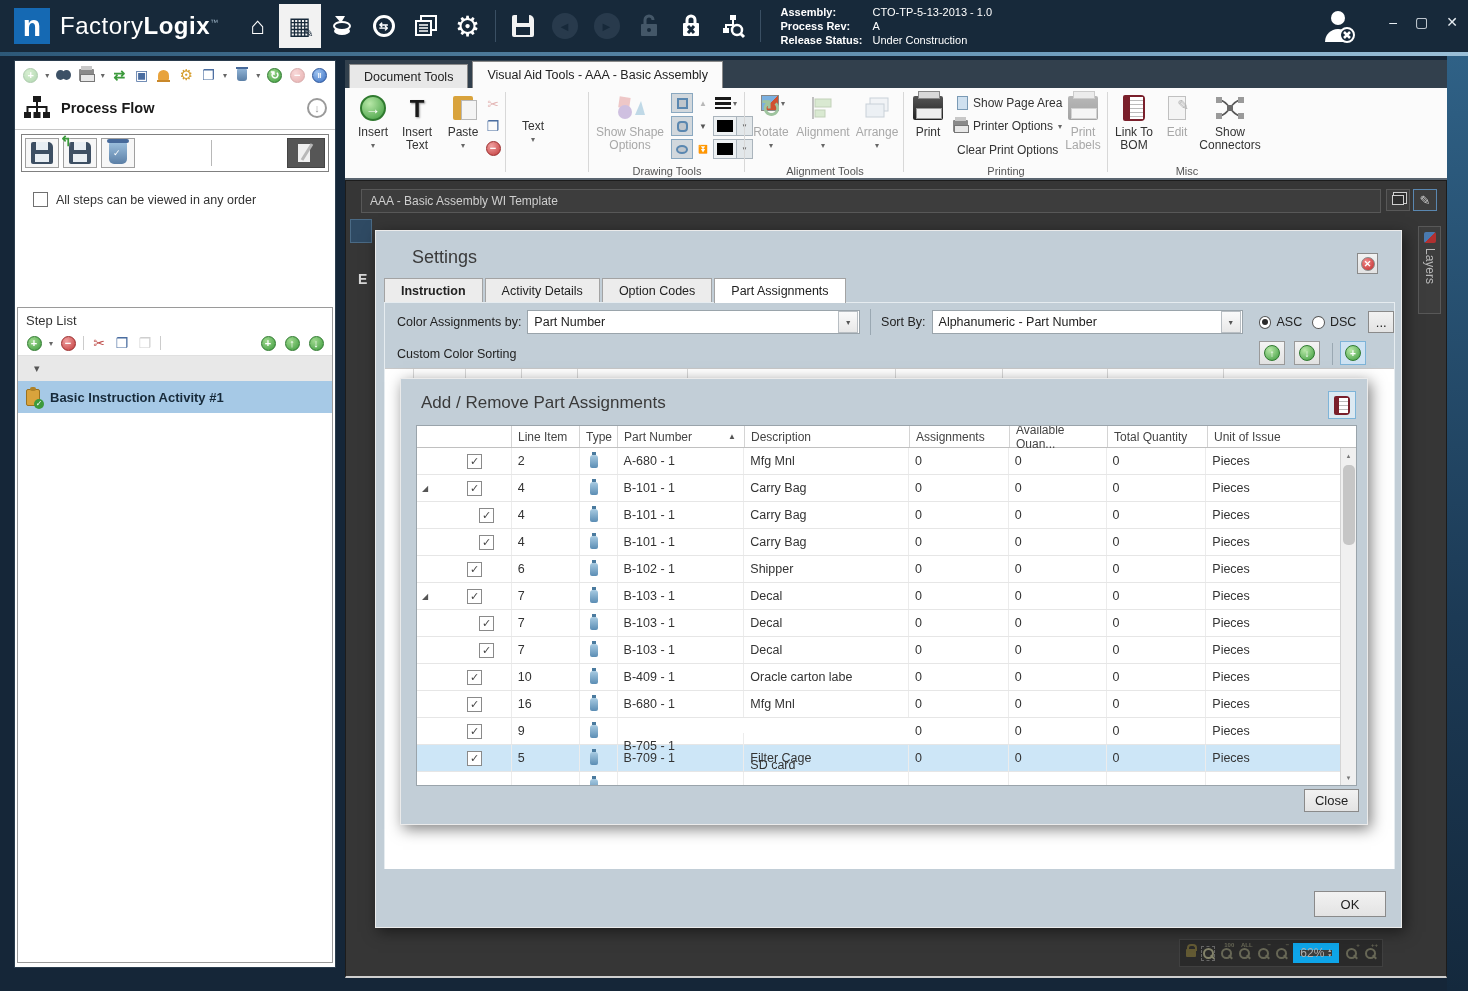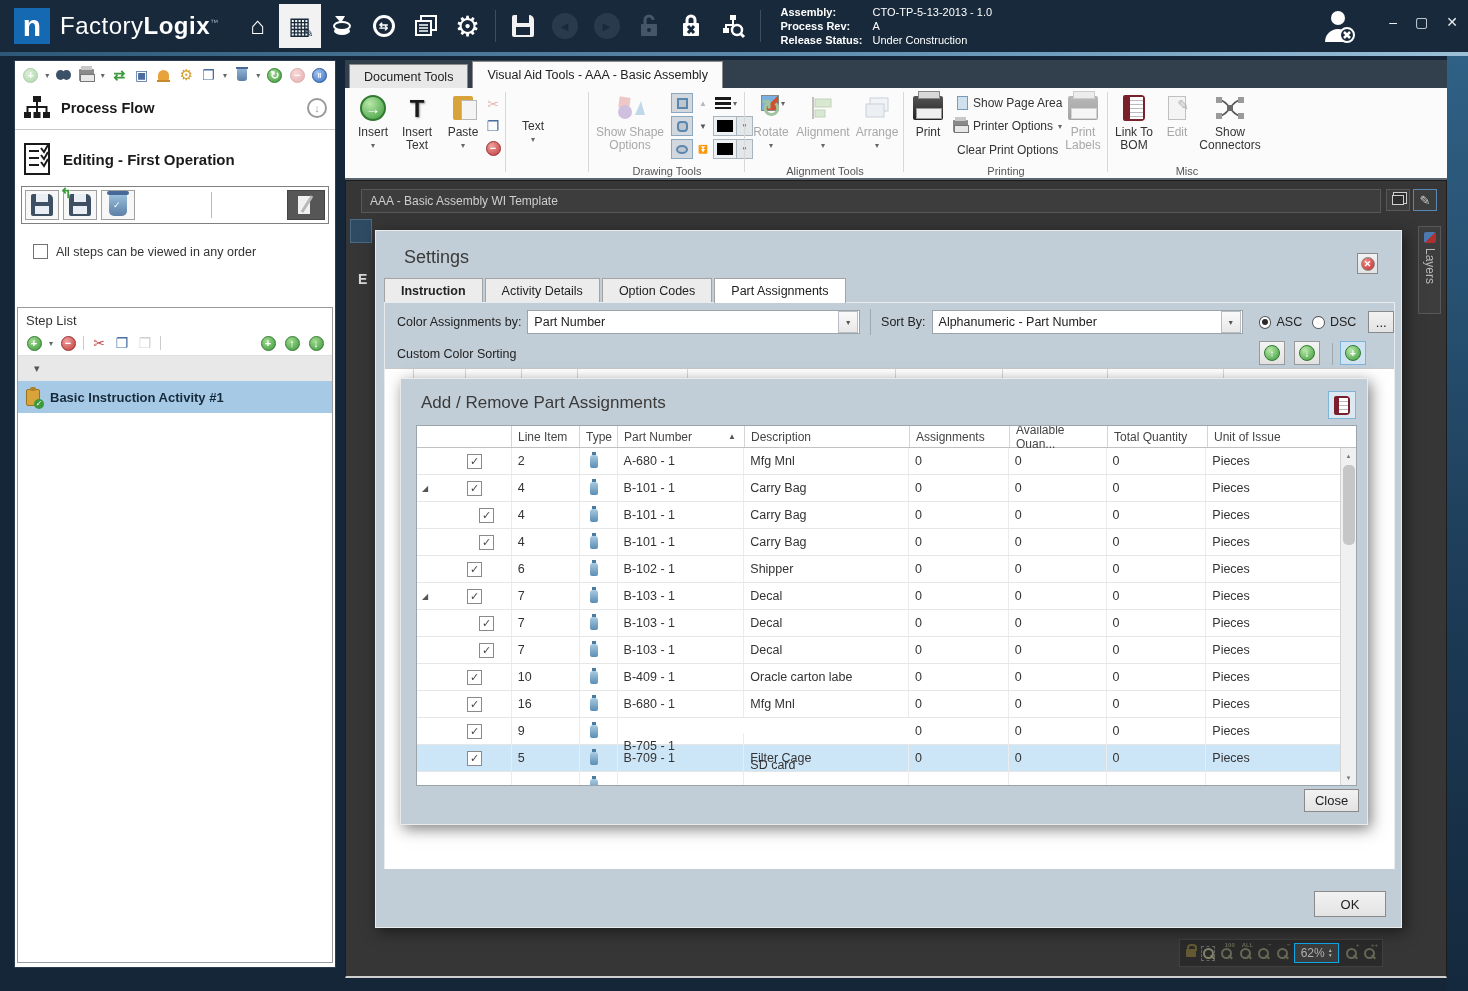--- a/index.html
+++ b/index.html
@@ -129,33 +129,33 @@
   .partial-e { position:absolute; left:12px; top:90px; color:#d8d8d8; font-size:14px; font-weight:bold; }
   .cv-pageicon { position:absolute; left:4px; top:38px; width:22px; height:24px; background:#2f4a63; border:1px solid #4a6a85; }
   .zoombar { position:absolute; left:833px; top:758px; width:204px; height:28px; background:#2a2a2a; border:1px solid #404040; display:flex; align-items:center; gap:6px; padding:0 6px; }
   .mag { width:13px; height:13px; position:relative; opacity:.55; }
   .mag::before { content:""; position:absolute; left:1px; top:1px; width:7px; height:7px; border:2px solid #9a9a7a; border-radius:50%; }
   .mag::after { content:""; position:absolute; left:8px; top:9px; width:5px; height:2px; background:#9a9a7a; transform:rotate(45deg); }
   .mag .tag { position:absolute; right:-2px; top:-5px; font-size:6px; color:#9a9a7a; font-weight:bold; }
   .mag.sel { outline:1px dashed #777; opacity:.8; }
   .locky { width:10px; height:8px; background:#8a7a3a; border-radius:1px; position:relative; opacity:.6; }
   .locky::before { content:""; position:absolute; left:1px; top:-5px; width:6px; height:5px; border:2px solid #8a7a3a; border-bottom:none; border-radius:4px 4px 0 0; }
-  .zoomval { width:46px; height:20px; background:#3c3c3c; border:1px solid #0ea5e9; color:#b0b0b0; font-size:12px; display:flex; align-items:center; justify-content:center; gap:3px; }
+  .zoomval { width:46px; height:20px; background:#3c3c3c; border:7px solid #0ea5e9; color:#b0b0b0; font-size:12px; display:flex; align-items:center; justify-content:center; gap:3px; }
   .spin { display:flex; flex-direction:column; font-size:5px; color:#b0b0b0; line-height:5px; }
 
   .rightstrip { position:absolute; right:0; top:56px; width:21px; height:935px; background:linear-gradient(180deg,#2f6186,#1c3a55 60%,#14293d); }
 
   
   .dialog { position:absolute; background:#c2ced7; border:1px solid #ebebeb; box-shadow:3px 4px 14px rgba(0,0,0,.5); }
   .dlg-title { font-size:18px; color:#3a3a3a; font-weight:300; }
   .btn { background:linear-gradient(#f2f2f2,#e3e3e3); border:1px solid #8a8a8a; font-size:13px; color:#222; display:flex; align-items:center; justify-content:center; }
 
   
   .settings { left:375px; top:230px; width:1027px; height:698px; z-index:10; }
-  .st-title { position:absolute; left:28px; top:16px; }
+  .st-title { position:absolute; left:36px; top:16px; }
   .st-close { position:absolute; left:981px; top:22px; width:21px; height:21px; }
   .closeglyph { width:14px; height:14px; border-radius:50%; background:radial-gradient(circle at 35% 30%,#f08a8a,#c22a2a); color:#fff; font-size:9px; font-weight:bold; display:flex; align-items:center; justify-content:center; border:1px solid #8a8a8a; }
   .st-tabs { position:absolute; left:8px; top:47px; display:flex; }
   .stab { height:24px; padding:0 16px; background:#ececec; border:1px solid #a3a3a3; border-bottom:none; display:flex; align-items:center; font-size:12.5px; color:#222; margin-right:2px; position:relative; }
   .stab.bold { font-weight:bold; }
   .stab.active { background:#fff; height:25px; z-index:3; }
   .st-box { position:absolute; left:8px; top:71px; width:1011px; height:567px; border:1px solid #e6ecf0; }
   .st-ctl-row { position:absolute; left:0; top:0; width:100%; height:38px; display:flex; align-items:center; font-size:12.5px; color:#222; }
   .lbl { white-space:nowrap; }
   .dd { background:#fff; border:1px solid #9aa4ab; height:24px; display:flex; align-items:center; justify-content:space-between; padding-left:6px; font-size:12.5px; color:#222; }
@@ -353,32 +353,20 @@
         <rect x="1" y="17" width="7" height="6" fill="#1a1a1a"></rect>
         <rect x="10.5" y="17" width="7" height="6" fill="#1a1a1a"></rect>
         <rect x="20" y="17" width="7" height="6" fill="#1a1a1a"></rect>
         <path d="M14 7 v5 M4.5 17 v-5 h19 v5 M14 12 v5" stroke="#1a1a1a" stroke-width="2" fill="none"></path>
       </svg>
     <span class="flow-label">Process Flow</span>
     <span class="grow"></span>
     <span class="down-circle">↓</span>
   </div>
   <div class="lp-div"></div>
-  <div class="lp-row" style="padding-top:10px;">
-    <svg width="32" height="34" viewBox="0 0 32 34">
-        <rect x="2" y="2" width="24" height="30" fill="#fff" stroke="#1a1a1a" stroke-width="2"></rect>
-        <line x1="6" y1="9" x2="16" y2="9" stroke="#1a1a1a" stroke-width="2"></line>
-        <line x1="6" y1="16" x2="16" y2="16" stroke="#1a1a1a" stroke-width="2"></line>
-        <line x1="6" y1="23" x2="16" y2="23" stroke="#1a1a1a" stroke-width="2"></line>
-        <path d="M18 6 l3 4 4-7" stroke="#1a1a1a" stroke-width="2" fill="none"></path>
-        <path d="M18 13 l3 4 4-7" stroke="#1a1a1a" stroke-width="2" fill="none"></path>
-        <path d="M18 20 l3 4 4-7" stroke="#1a1a1a" stroke-width="2" fill="none"></path>
-      </svg>
-    <span class="edit-label">Editing - First Operation</span>
-  </div>
   <div class="lp-toolbox">
     <div class="tool-btn">
         <span class="floppy"></span>
       </div>
     <div class="tool-btn">
         <span class="fl-arrow">↰</span>
         <span class="floppy"></span>
       </div>
     <div class="tool-btn">
         <span class="glass-trash"></span>

